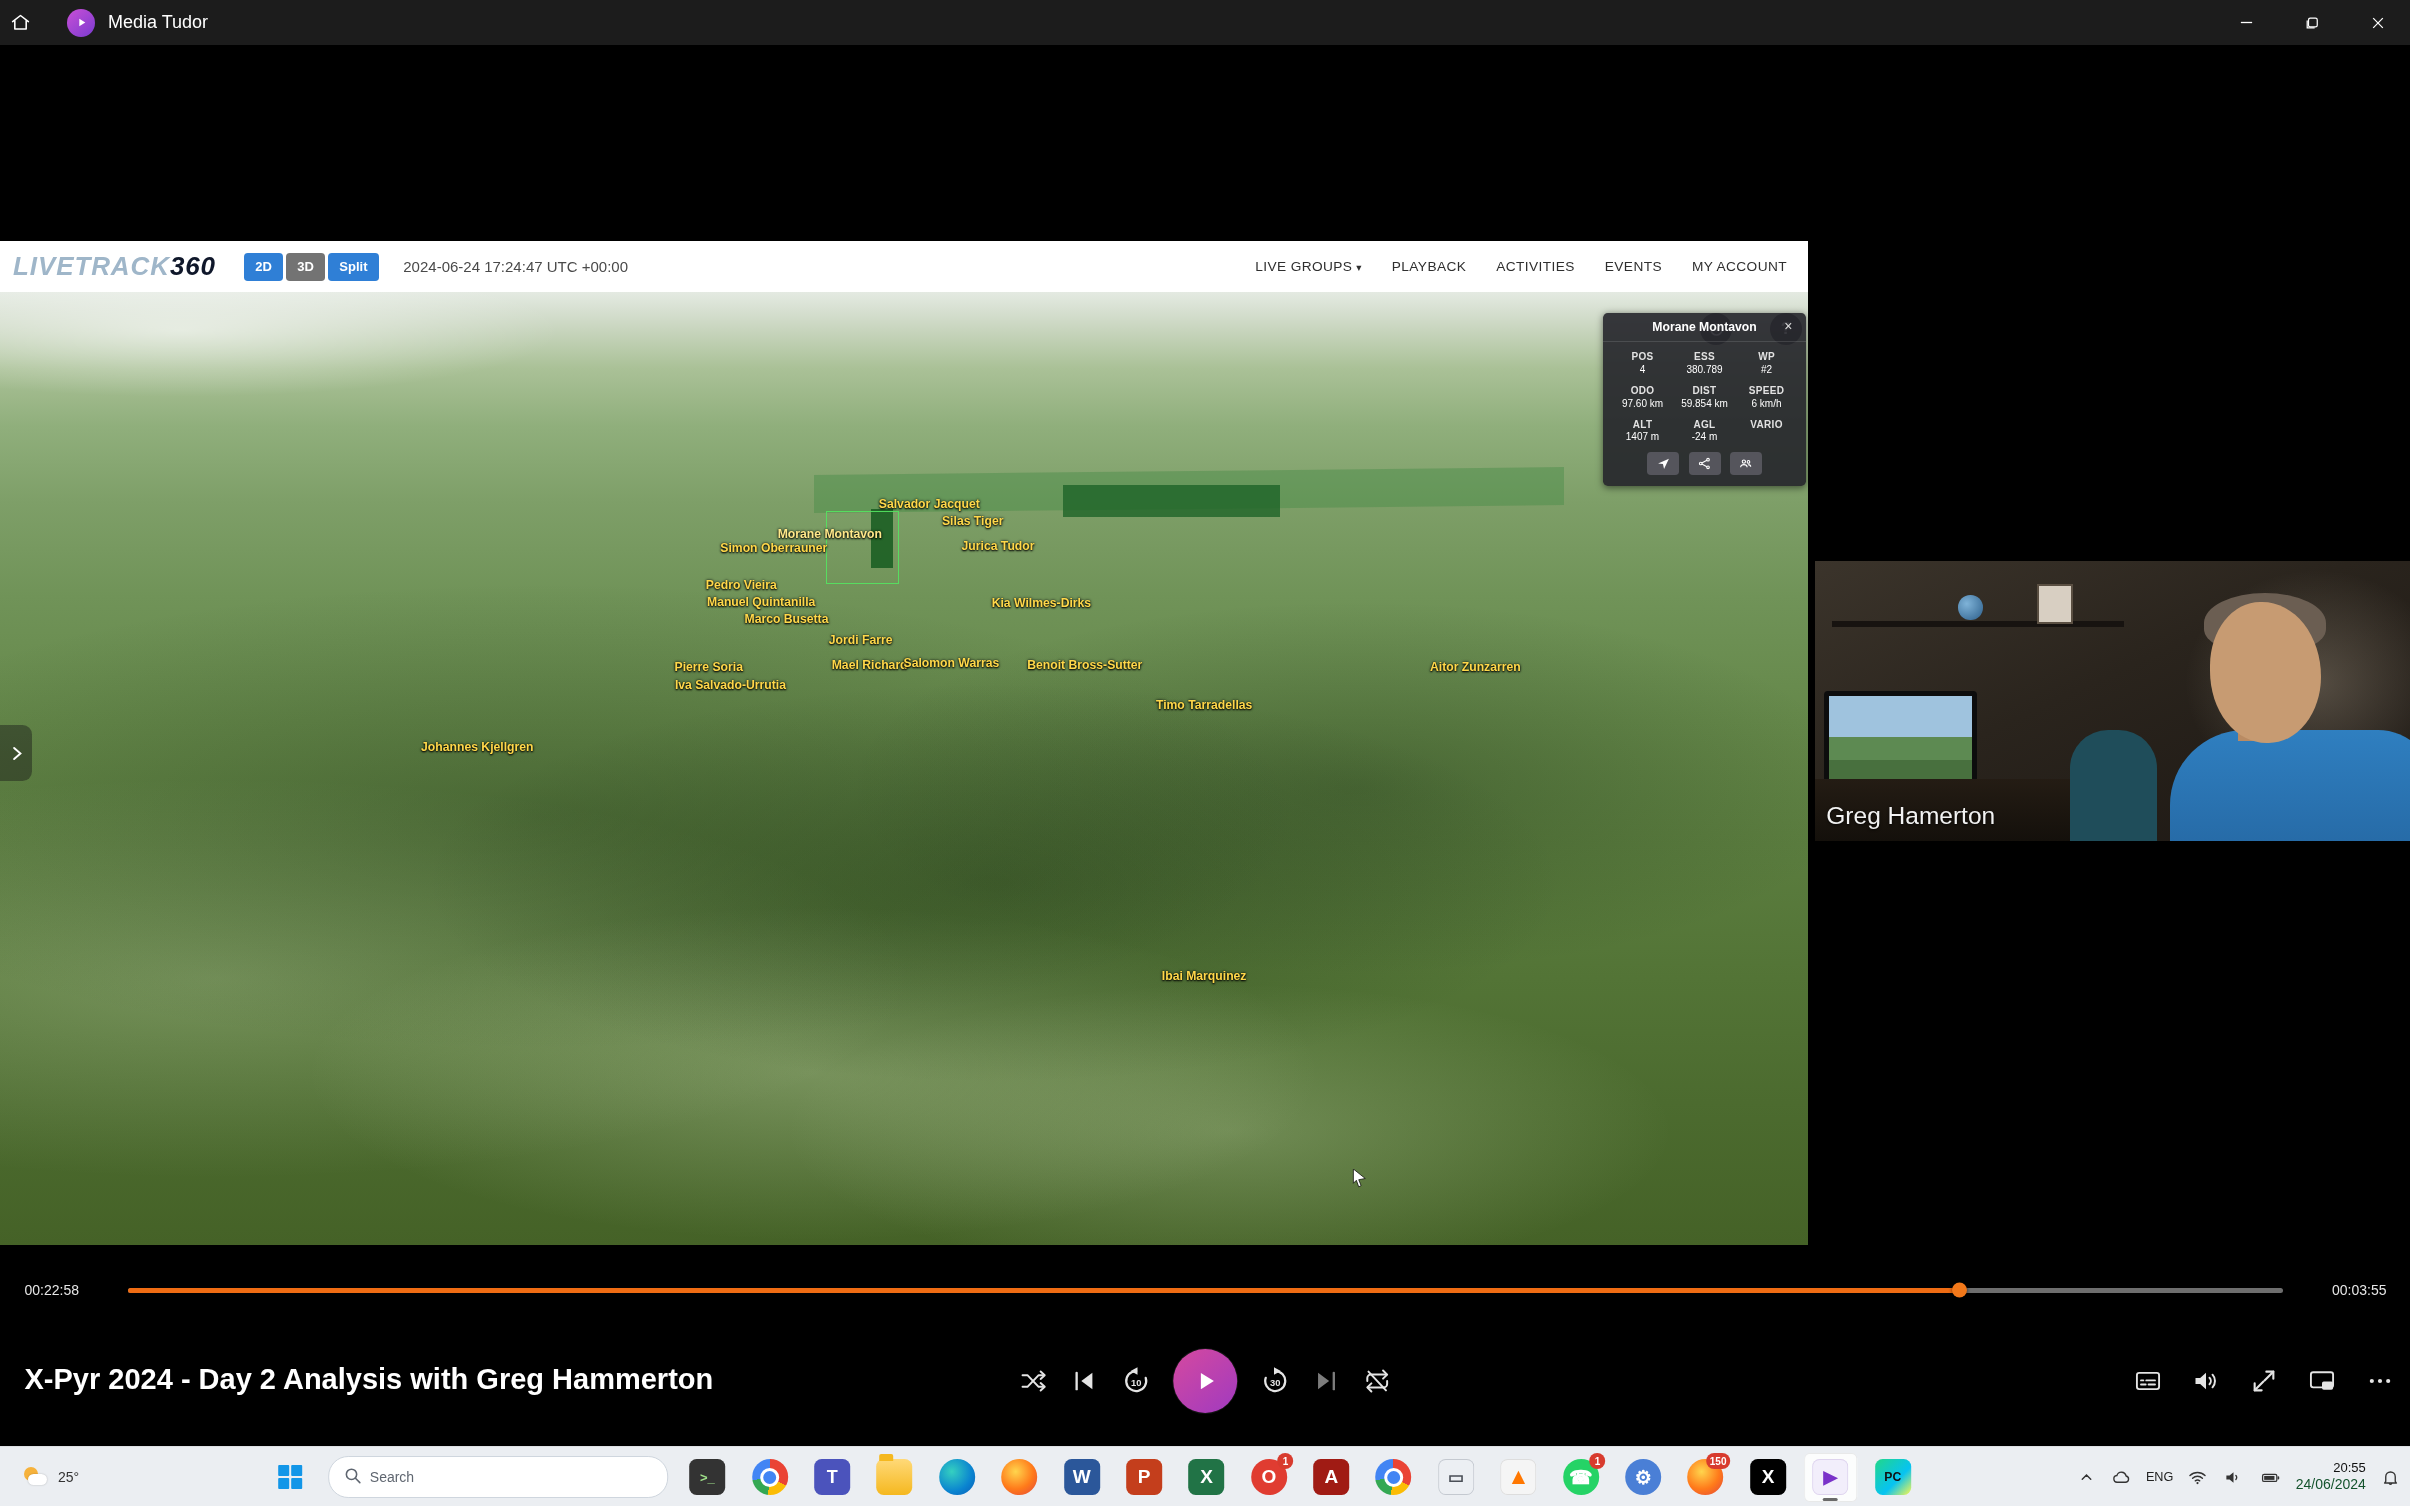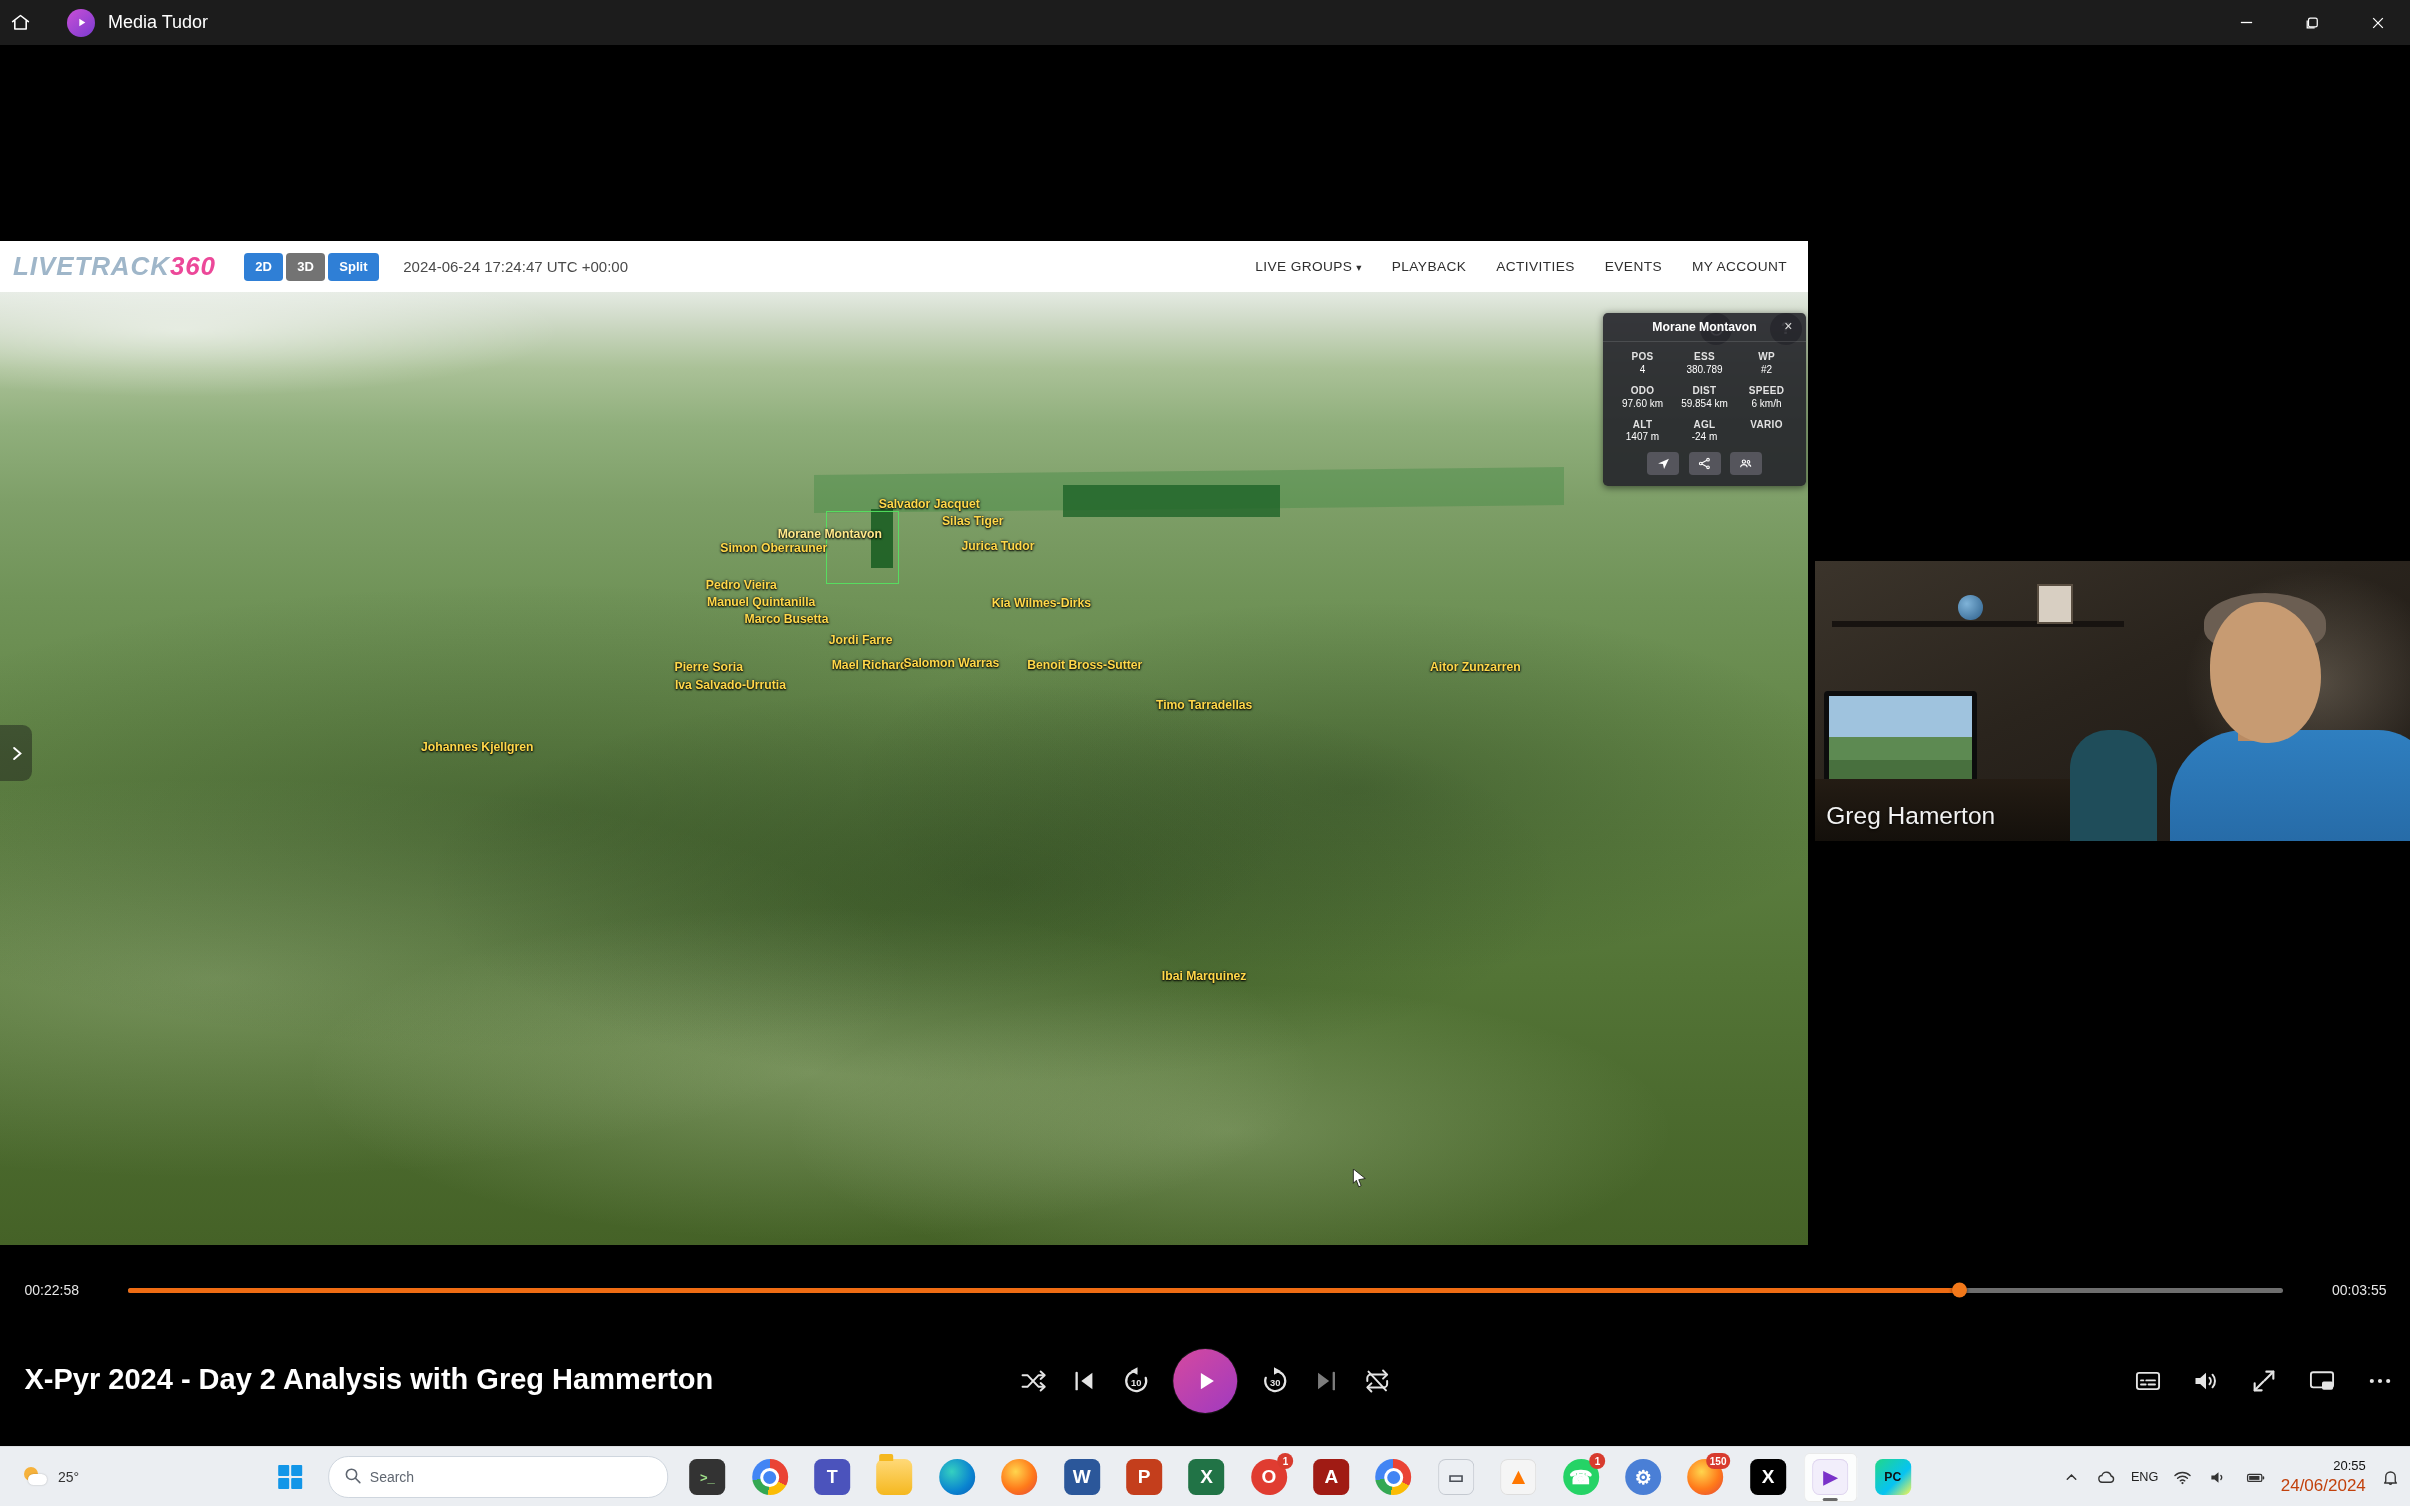--- a/index.html
+++ b/index.html
@@ -11,21 +11,21 @@
   .tb-appicon{width:28px;height:28px;border-radius:50%;background:linear-gradient(140deg,#c94fd6,#7a3bd0);
               display:flex;align-items:center;justify-content:center;margin-left:26px;}
   .tb-title{color:#ffffff;font-size:18px;margin-left:13px;}
   .win-controls{margin-left:auto;display:flex;height:45px;}
   .win-controls button{width:66px;height:45px;background:none;border:none;display:flex;align-items:center;justify-content:center;cursor:pointer;}
   
   .stage{position:absolute;left:0;top:45px;width:2411px;height:1228px;background:#000;}
   .livetrack{position:absolute;left:0;top:196px;width:1808px;height:1004px;}
   .lt-header{position:absolute;left:0;top:0;right:0;height:51px;background:#ffffff;display:flex;align-items:center;box-shadow:0 0.9px 2.8px rgba(0,0,0,.35);}
   .lt-logo{margin-left:13px;font-style:italic;font-weight:bold;font-size:26px;letter-spacing:0.9px;color:#9fb6c9;white-space:nowrap;}
-  .lt-logo .suffix{color:#ec4899;}
+  .lt-logo .suffix{color:#0f172a;}
   .lt-modes{display:flex;gap:2.8px;margin-left:28px;}
   .lt-mode{height:28px;padding:0 11.3px;border:none;border-radius:3.8px;background:#2f7fd6;color:#fff;font-size:13px;font-weight:bold;cursor:pointer;}
   .lt-mode.active{background:#737373;}
   .lt-time{margin-left:24.5px;font-size:15px;color:#4a4a4a;}
   .lt-nav{margin-left:auto;margin-right:21px;display:flex;gap:30px;align-items:center;}
   .lt-nav span.item{font-size:13.7px;color:#2f2f2f;letter-spacing:0.4px;cursor:pointer;white-space:nowrap;}
   .lt-nav .caret{font-size:10.4px;color:#2f2f2f;margin-left:3.8px;}
   
   .map{position:absolute;left:0;top:51px;right:0;bottom:0;overflow:hidden;cursor:default;
        background:linear-gradient(180deg,#e4eae2 0%,#cfdac7 3%,#aac197 8%,#90af7c 14%,#7e9f68 22%,#709358 32%,#65884a 45%,#5b7d3f 58%,#537436 72%,#4c6b2f 85%,#456227 100%);}
@@ -128,21 +128,21 @@
   .tb-app.cast .glyph{background:#eceff3;color:#4a4f57;font-size:17px;box-shadow:inset 0 0 0 0.9px #c4c9d0;}
   .tb-app.pycharm .glyph{background:linear-gradient(135deg,#21d789,#07c3f2 60%,#fcf84a);font-size:12.2px;color:#111;}
   .tb-app.terminal .glyph{background:#333;color:#9fe08a;font-size:13px;}
   .tb-app.teams .glyph{background:#4b53bc;font-size:18px;}
   .tb-app.mediaplayer .glyph{background:#f2eefb;color:#7a32c9;font-size:18px;box-shadow:inset 0 0 0 0.9px #ded4ee;}
   .tb-right{position:absolute;right:9.4px;top:0;height:60px;display:flex;align-items:center;gap:13px;color:#222;}
   .tray-btn{background:none;border:none;cursor:pointer;display:flex;align-items:center;justify-content:center;padding:1.9px;}
   .tray-lang{font-size:12.7px;color:#222;cursor:pointer;}
   .clock{text-align:right;line-height:1.25;cursor:pointer;}
   .clock .t{font-size:13px;color:#111;}
-  .clock .d{font-size:17px;color:#c2410c;}
+  .clock .d{font-size:14px;color:#14532d;}
 </style>
 </head>
 <body>
 
 <div class="screen">
 
   <div class="titlebar">
     <button class="tb-home">
       <svg width="21" height="21" viewBox="0 0 24 24" fill="none" stroke="#fff" stroke-width="1.8" stroke-linecap="round" stroke-linejoin="round">
           <path d="M3 11L12 4l9 7"></path>

